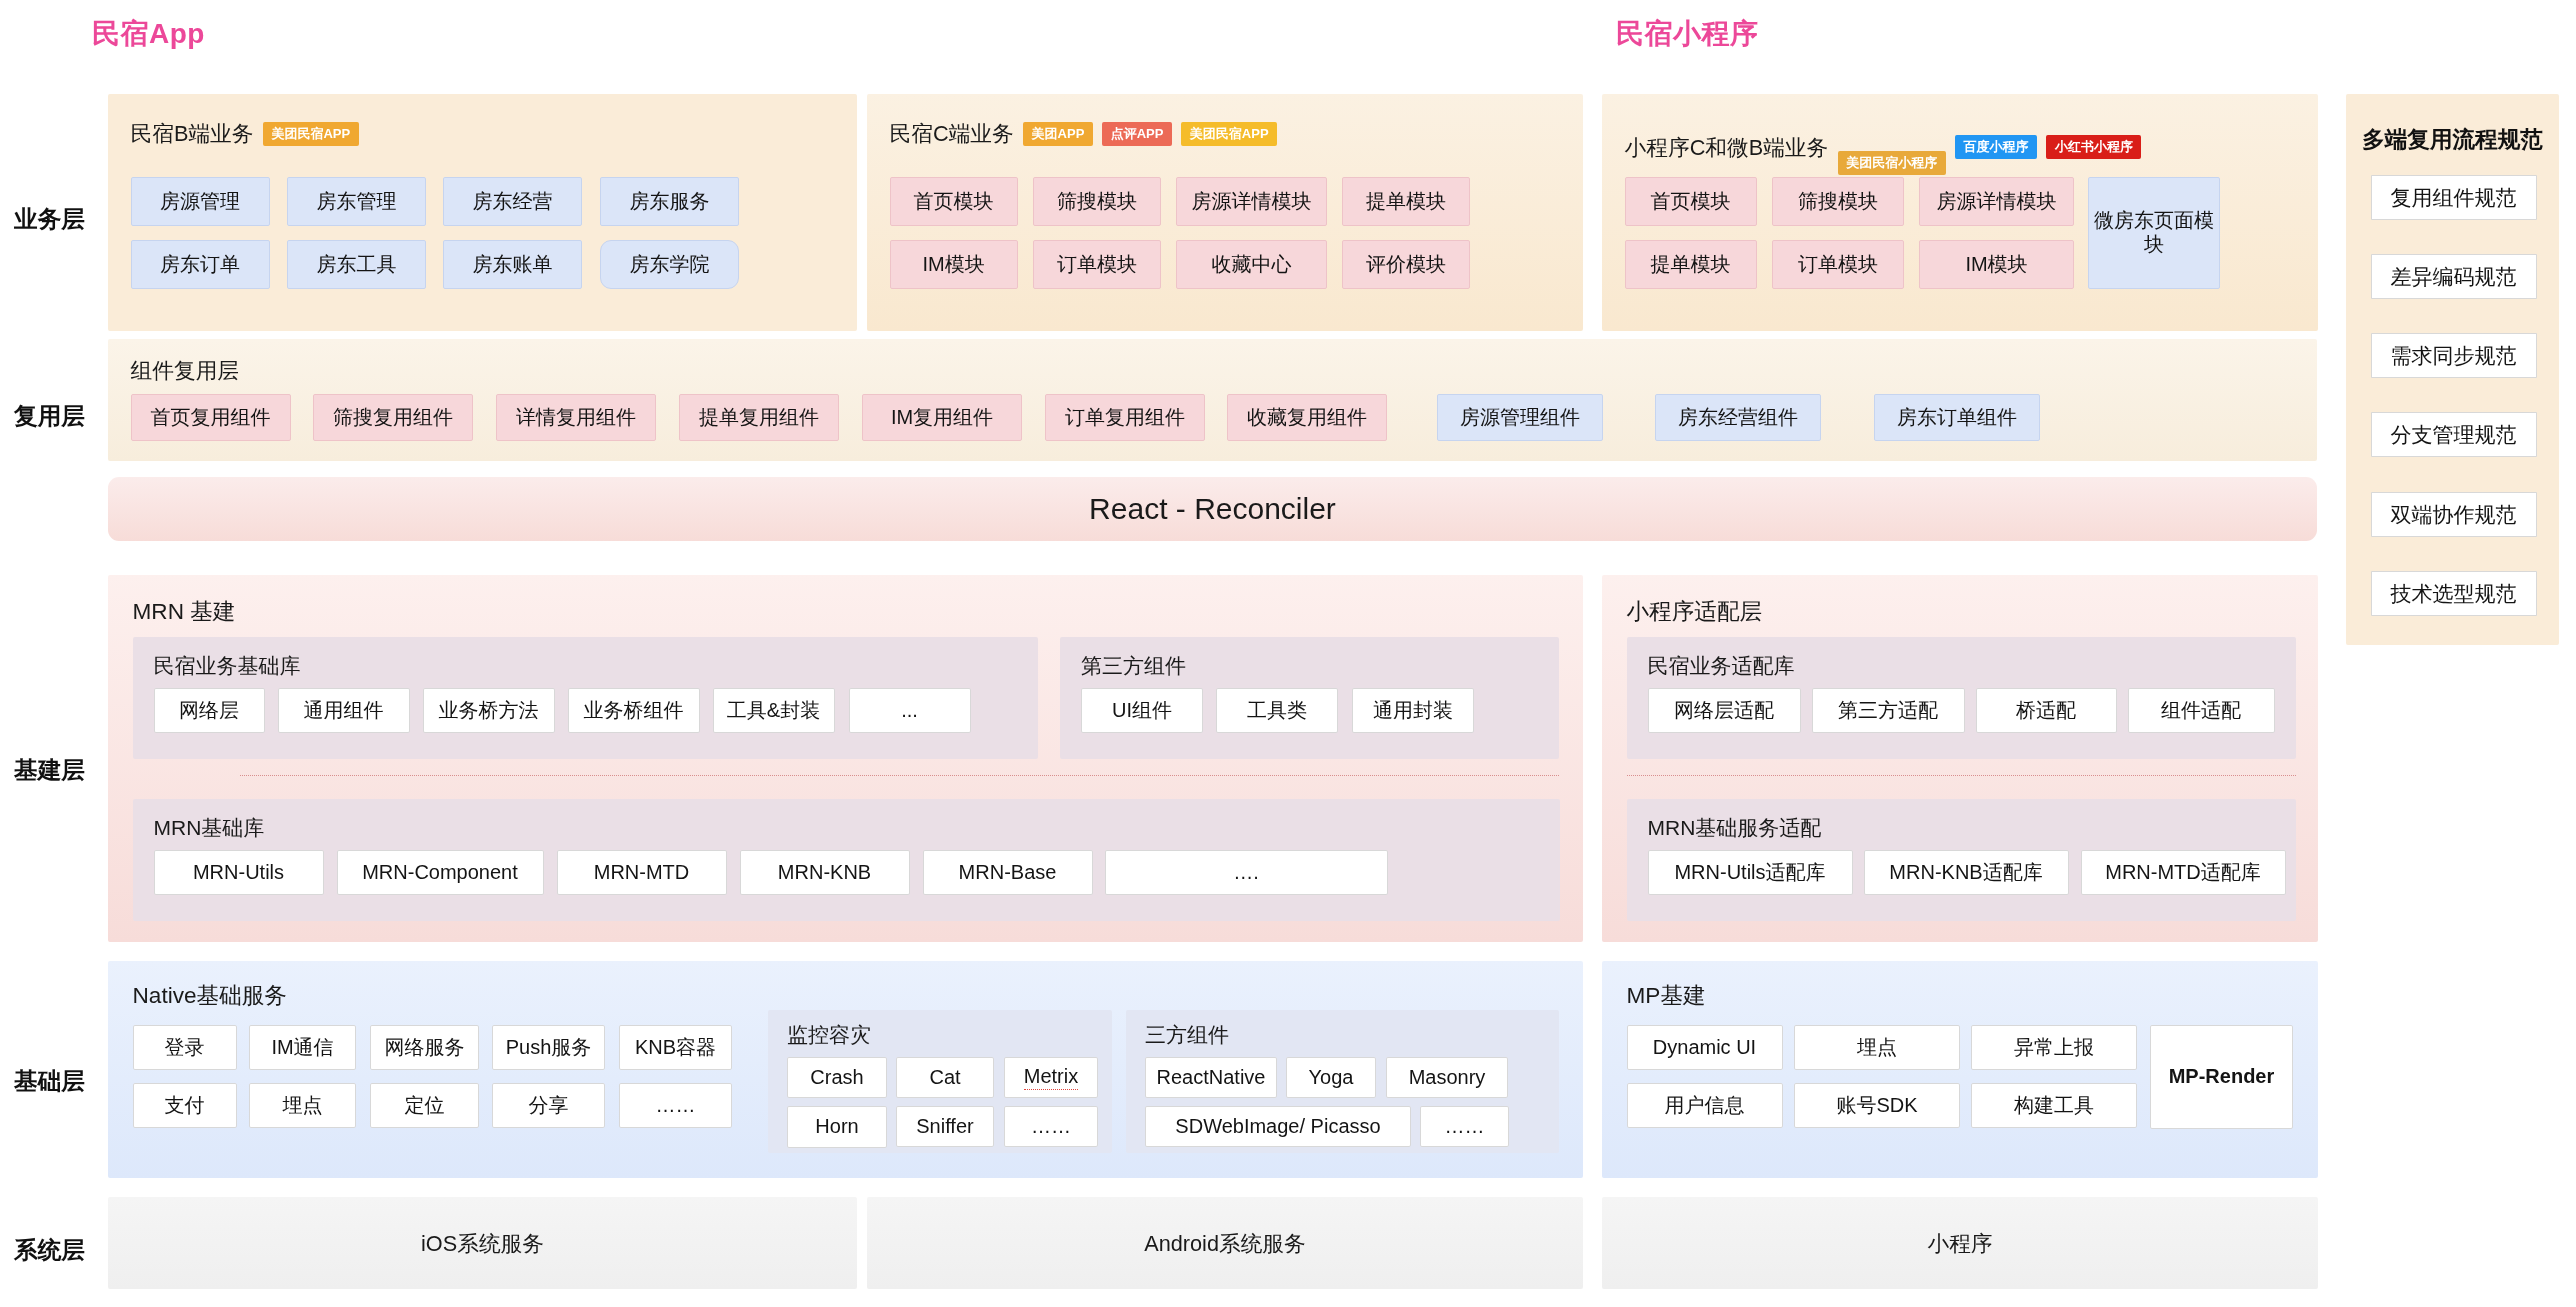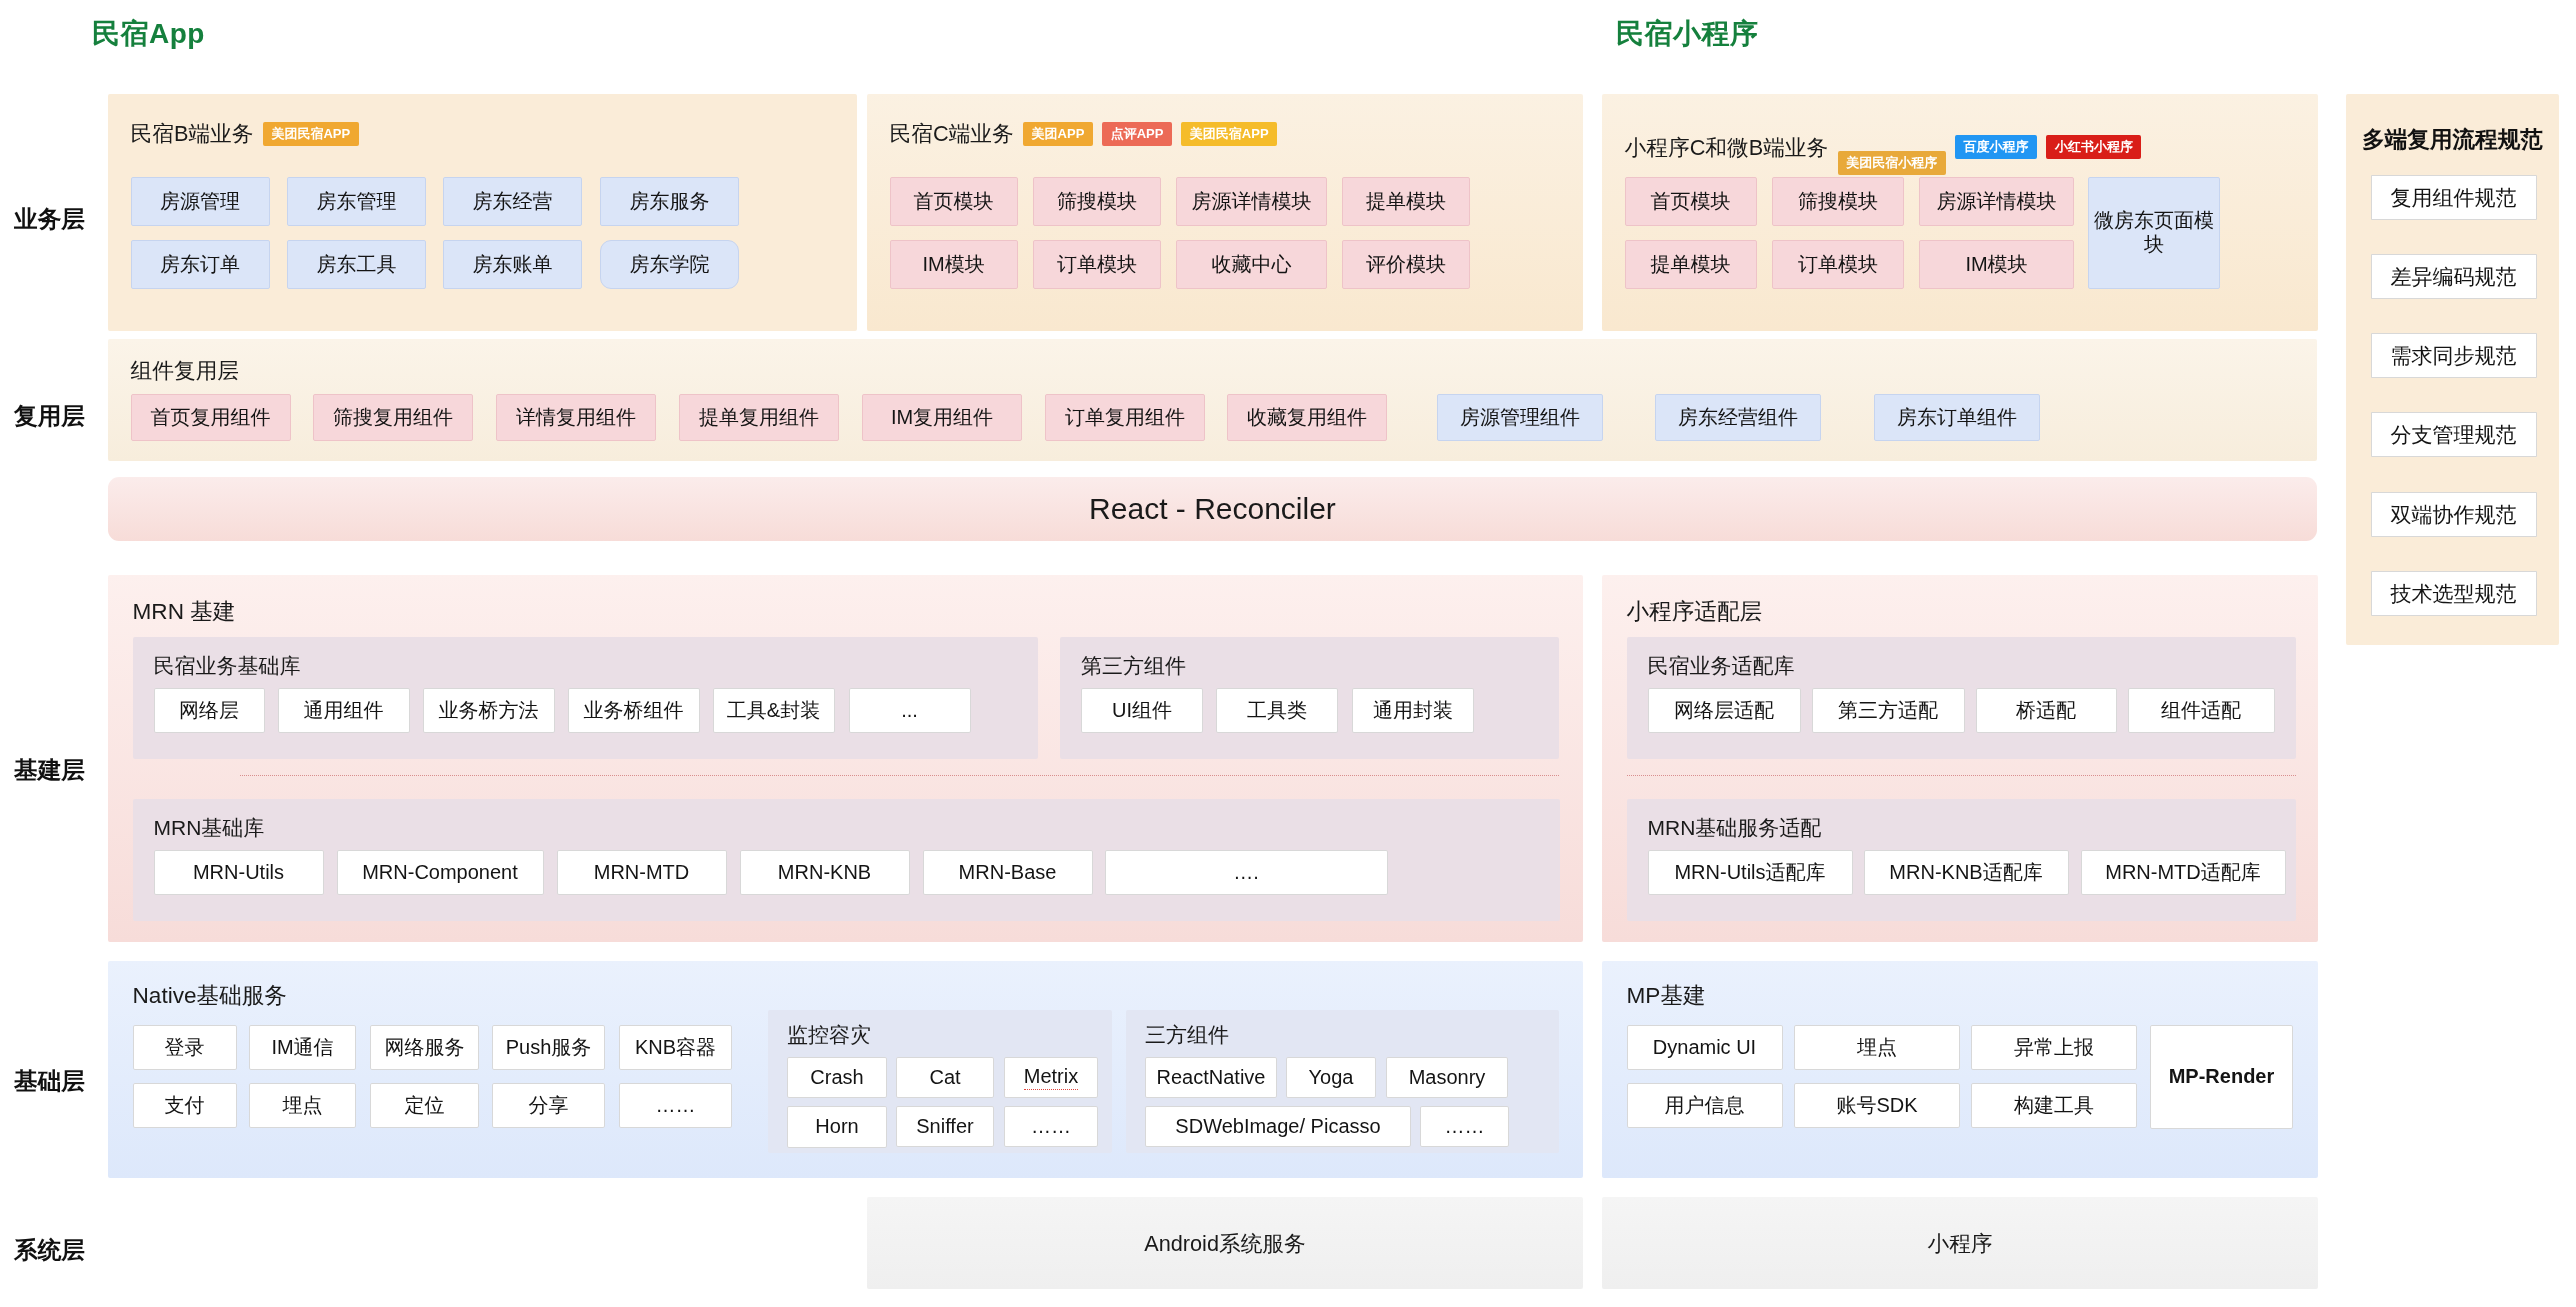--- a/index.html
+++ b/index.html
@@ -6,21 +6,21 @@
   html, body {
     width: 2576px; height: 1308px;
     background: #ffffff;
     font-family: "Liberation Sans", "DejaVu Sans", sans-serif;
     overflow: hidden;
   }
   .page { position: relative; width: 2576px; height: 1308px; }
 
   
   .top-title {
-    position: absolute; font-size: 28px; font-weight: 700; color: #15803d;
+    position: absolute; font-size: 28px; font-weight: 700; color: #ec4899;
     letter-spacing: 0.5px; white-space: nowrap;
   }
   #title-app { left: 92px; top: 15px; }
   #title-mp  { left: 1616px; top: 15px; }
 
   
   .rail { position: absolute; left: 0; top: 0; width: 99px; height: 1308px; }
   .rail-label {
     position: absolute; left: 0; width: 99px; text-align: center;
     font-size: 23.6px; font-weight: 700; color: #111; white-space: nowrap;
@@ -280,20 +280,21 @@
     <div class="sub-title" style="position:absolute; left:24.5px; top:19px; font-size:22.6px;">MP基建</div>
     <div class="chip white" style="left:24.5px;  top:64px;  width:156px; height:45px;">Dynamic UI</div>
     <div class="chip white" style="left:192px; top:64px;  width:166px; height:45px;">埋点</div>
     <div class="chip white" style="left:369px; top:64px;  width:166px; height:45px;">异常上报</div>
     <div class="chip white" style="left:24.5px;  top:122px; width:156px; height:45px;">用户信息</div>
     <div class="chip white" style="left:192px; top:122px; width:166px; height:45px;">账号SDK</div>
     <div class="chip white" style="left:369px; top:122px; width:166px; height:45px;">构建工具</div>
     <div class="chip white" style="left:548px; top:64px;  width:143px; height:104px; font-weight:700;">MP-Render</div>
   </div>
 
+  <div class="sys-box" style="left:108px;  top:1197px; width:749px; height:92px;">iOS系统服务</div>
   <div class="sys-box" style="left:867px;  top:1197px; width:716px; height:92px;">Android系统服务</div>
   <div class="sys-box" style="left:1602px; top:1197px; width:716px; height:92px;">小程序</div>
 
   <div class="side-panel" style="left:2346px; top:94px; width:213px; height:551px;">
     <div class="side-title" style="top:30px;">多端复用流程规范</div>
     <div class="side-chip" style="left:24.5px; top:81px;  width:166px; height:45px;">复用组件规范</div>
     <div class="side-chip" style="left:24.5px; top:160px; width:166px; height:45px;">差异编码规范</div>
     <div class="side-chip" style="left:24.5px; top:239px; width:166px; height:45px;">需求同步规范</div>
     <div class="side-chip" style="left:24.5px; top:318px; width:166px; height:45px;">分支管理规范</div>
     <div class="side-chip" style="left:24.5px; top:398px; width:166px; height:45px;">双端协作规范</div>

